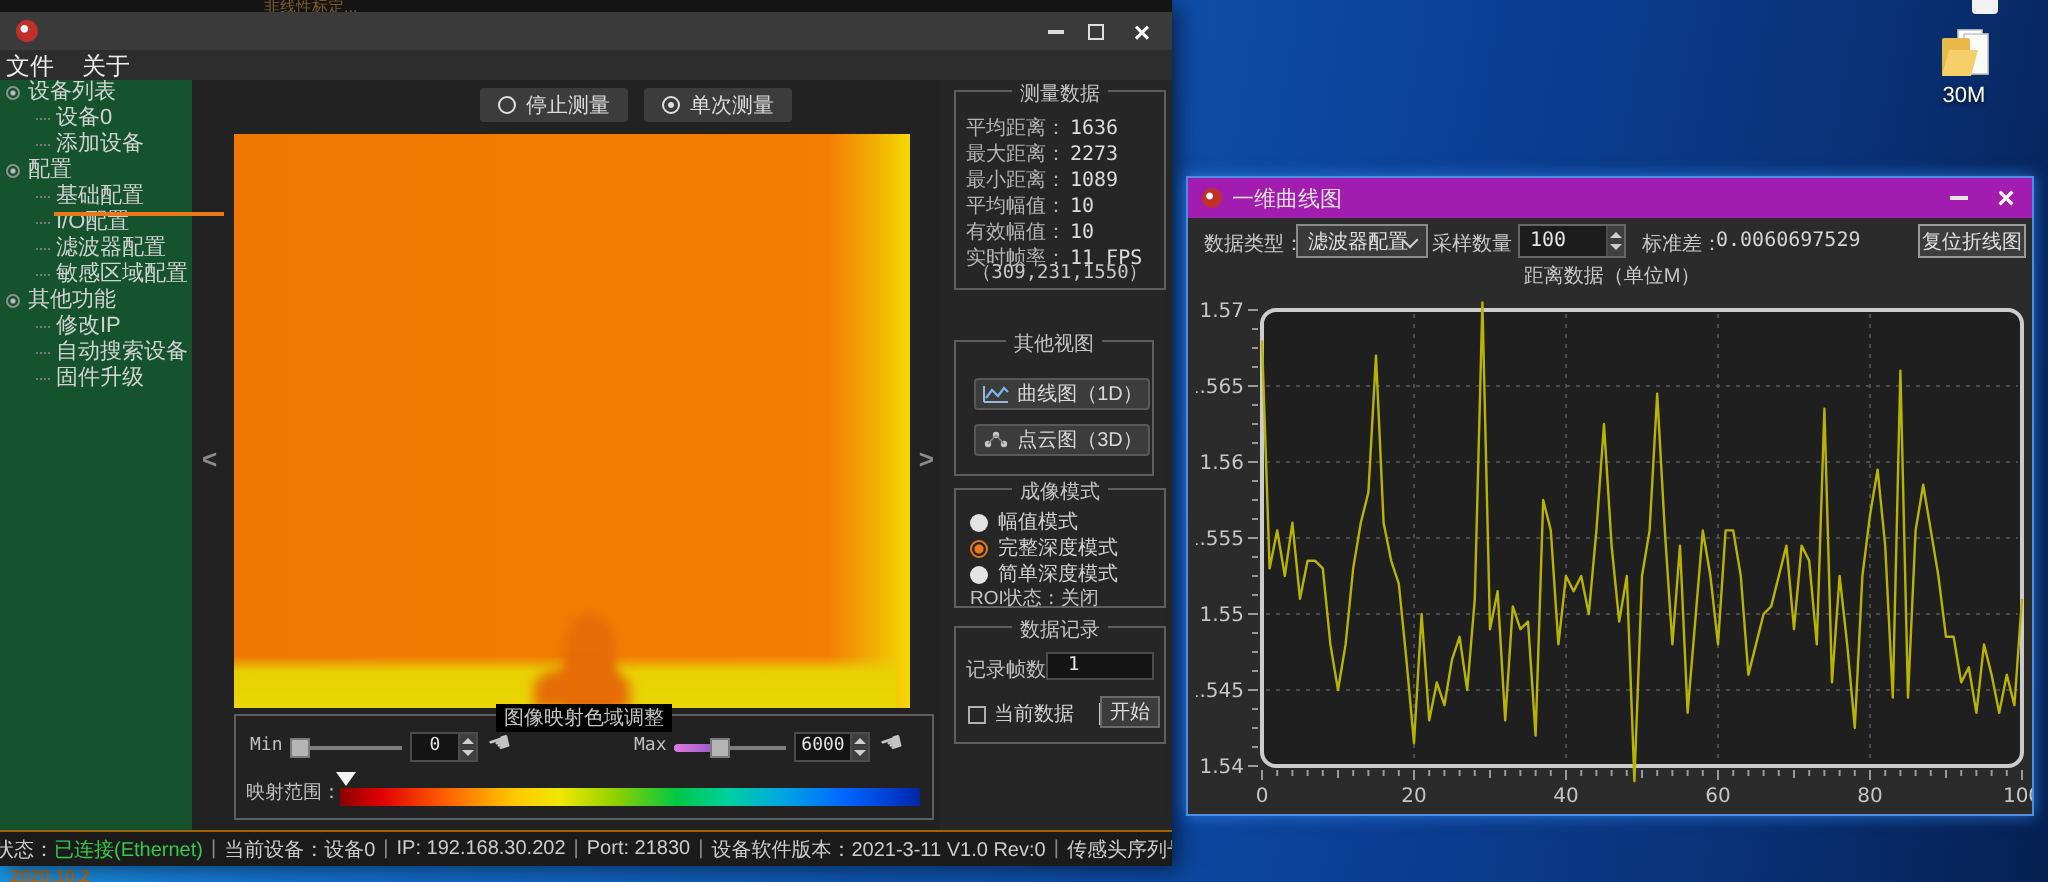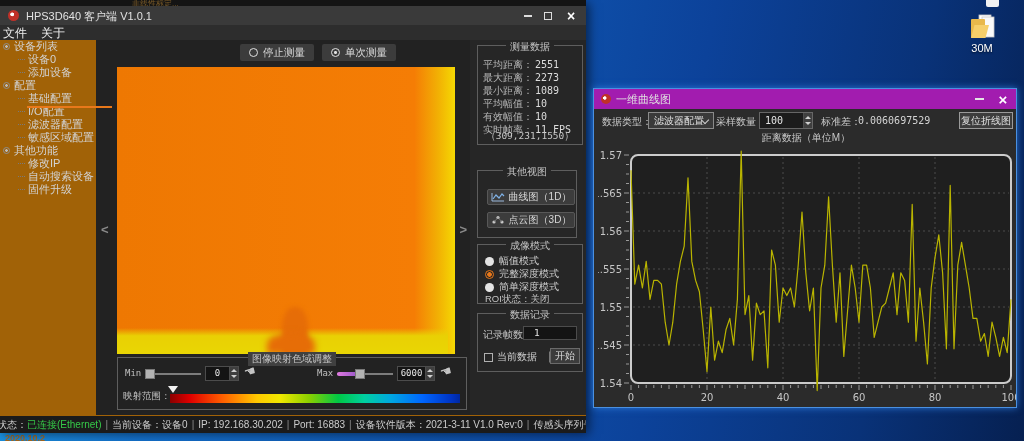--- a/index.html
+++ b/index.html
@@ -28,21 +28,21 @@
   .app-title { position:absolute; left:26px; top:3px; font-size:11px; color:#e2e2e2; }
   .tb-btn { position:absolute; top:2px; width:16px; height:15px; display:flex; align-items:center; justify-content:center; color:#e8e8e8; }
   .tb-btn.min { right:50px; } .tb-btn.max { right:30px; } .tb-btn.close { right:7px; font-size:14px; font-weight:bold; color:#fff; }
   .min-glyph { width:8px; height:2px; background:#ddd; }
   .max-glyph { width:8px; height:8px; border:1.5px solid #ddd; }
   .menubar { position:absolute; left:0; top:25px; width:586px; height:15px; background:#2d2d2d; }
   .menu-item { position:absolute; top:0; font-size:12px; color:#ececec; }
   .menu-item.file { left:3px; } .menu-item.about { left:41px; }
 
   
-  .sidebar { position:absolute; left:0; top:40px; width:96px; height:375px; background:#a16207; overflow:visible; }
+  .sidebar { position:absolute; left:0; top:40px; width:96px; height:375px; background:#14532d; overflow:visible; }
   .tree-item { position:relative; height:13px; line-height:13px; display:flex; align-items:center; font-size:11px; color:#d2d2d2; white-space:nowrap; }
   .tree-item.lvl0 { padding-left:3px; }
   .tree-item.lvl1 { padding-left:18px; }
   .tree-node { width:7px; height:7px; border:1px solid #8f8f8f; border-radius:50%; margin-right:4px; flex:none;
     background:radial-gradient(circle,#bbb 0 1px,transparent 1.6px); }
   .tree-dash { width:7px; border-top:1px dotted #7a7a7a; margin-right:3px; flex:none; }
   .tree-underline { position:absolute; left:27px; top:66px; width:85px; height:2px; background:#e8781a; z-index:5; }
   .sidebar-scroll { position:absolute; left:100px; top:44px; width:6px; height:163px; background:#414141; border-radius:3px; }
 
   
@@ -62,21 +62,21 @@
     background:linear-gradient(180deg,rgba(236,200,5,0) 0%,#e9d004 30%,#e9d604 100%); }
   .silhouette { position:absolute; left:165px; top:240px; width:26px; height:47px; background:#e66d07;
     border-radius:45% 45% 0 0; filter:blur(2px); }
   .silhouette-base { position:absolute; left:150px; bottom:0; width:48px; height:21px; background:#e66d07;
     border-radius:50% 50% 0 0; filter:blur(3px); }
 
   
   .groupbox { position:absolute; border:1px solid #5e5e5e; }
   .gb-title { position:absolute; top:-6px; left:50%; transform:translateX(-50%); padding:0 4px;
     font-size:10px; color:#c4c4c4; white-space:nowrap; }
-  .gb-dark .gb-title { background:#404040; }
+  .gb-dark .gb-title { background:#000000; }
   .gb-panel .gb-title { background:#262626; }
 
   .colormap { left:21px; top:317px; width:350px; height:53px; }
   .cm-label { position:absolute; font-size:9px; color:#c0c0c0; font-family:"DejaVu Sans Mono",monospace; }
   .cm-label.minl { left:7px; top:10px; } .cm-label.maxl { left:199px; top:10px; }
   .cm-label.range { left:5px; top:32px; font-family:"Liberation Sans",sans-serif; font-size:9.5px; }
   .slider { position:absolute; top:10px; height:12px; }
   .slider.minsl { left:27px; width:56px; } .slider.maxsl { left:219px; width:56px; }
   .slider-track { position:absolute; left:0; right:0; top:5px; height:2px; background:#7d7d7d; }
   .slider-fill { position:absolute; left:0; top:4px; width:20px; height:4px; border-radius:2px;
@@ -183,21 +183,20 @@
   </div>
 
   <div class="app">
 
     <div class="bg-strip">
       <span>非线性标定...</span>
     </div>
 
     <div class="titlebar">
       <span class="app-logo"></span>
-      <span class="app-title">HPS3D640 客户端 V1.0.1</span>
       <span class="tb-btn min">
           <span class="min-glyph"></span>
         </span>
       <span class="tb-btn max">
           <span class="max-glyph"></span>
         </span>
       <span class="tb-btn close">×</span>
     </div>
 
     <div class="menubar">
@@ -312,21 +311,21 @@
         <div class="grad-marker"></div>
         <div class="gradbar"></div>
       </div>
     </div>
 
     <div class="groupbox gb-panel measure">
       <span class="gb-title">测量数据</span>
       <div class="m-rows">
         <div class="m-row">
           <span class="m-label">平均距离：</span>
-          <span class="m-val">2551</span>
+          <span class="m-val">1636</span>
         </div>
         <div class="m-row">
           <span class="m-label">最大距离：</span>
           <span class="m-val">2273</span>
         </div>
         <div class="m-row">
           <span class="m-label">最小距离：</span>
           <span class="m-val">1089</span>
         </div>
         <div class="m-row">
@@ -401,21 +400,21 @@
     </div>
 
     <div class="statusbar">
       <span class="lbl">状态：</span>
       <span class="green">已连接(Ethernet)</span>
       <span class="sep">|</span>
       <span>当前设备：设备0</span>
       <span class="sep">|</span>
       <span>IP: 192.168.30.202</span>
       <span class="sep">|</span>
-      <span>Port: 16883</span>
+      <span>Port: 21830</span>
       <span class="sep">|</span>
       <span>设备软件版本：2021-3-11 V1.0 Rev:0</span>
       <span class="sep">|</span>
       <span>传感头序列号：SL012100003</span>
     </div>
   </div>
 
   <div class="curvewin">
     <div class="cw-titlebar">
       <span class="cw-logo"></span>

